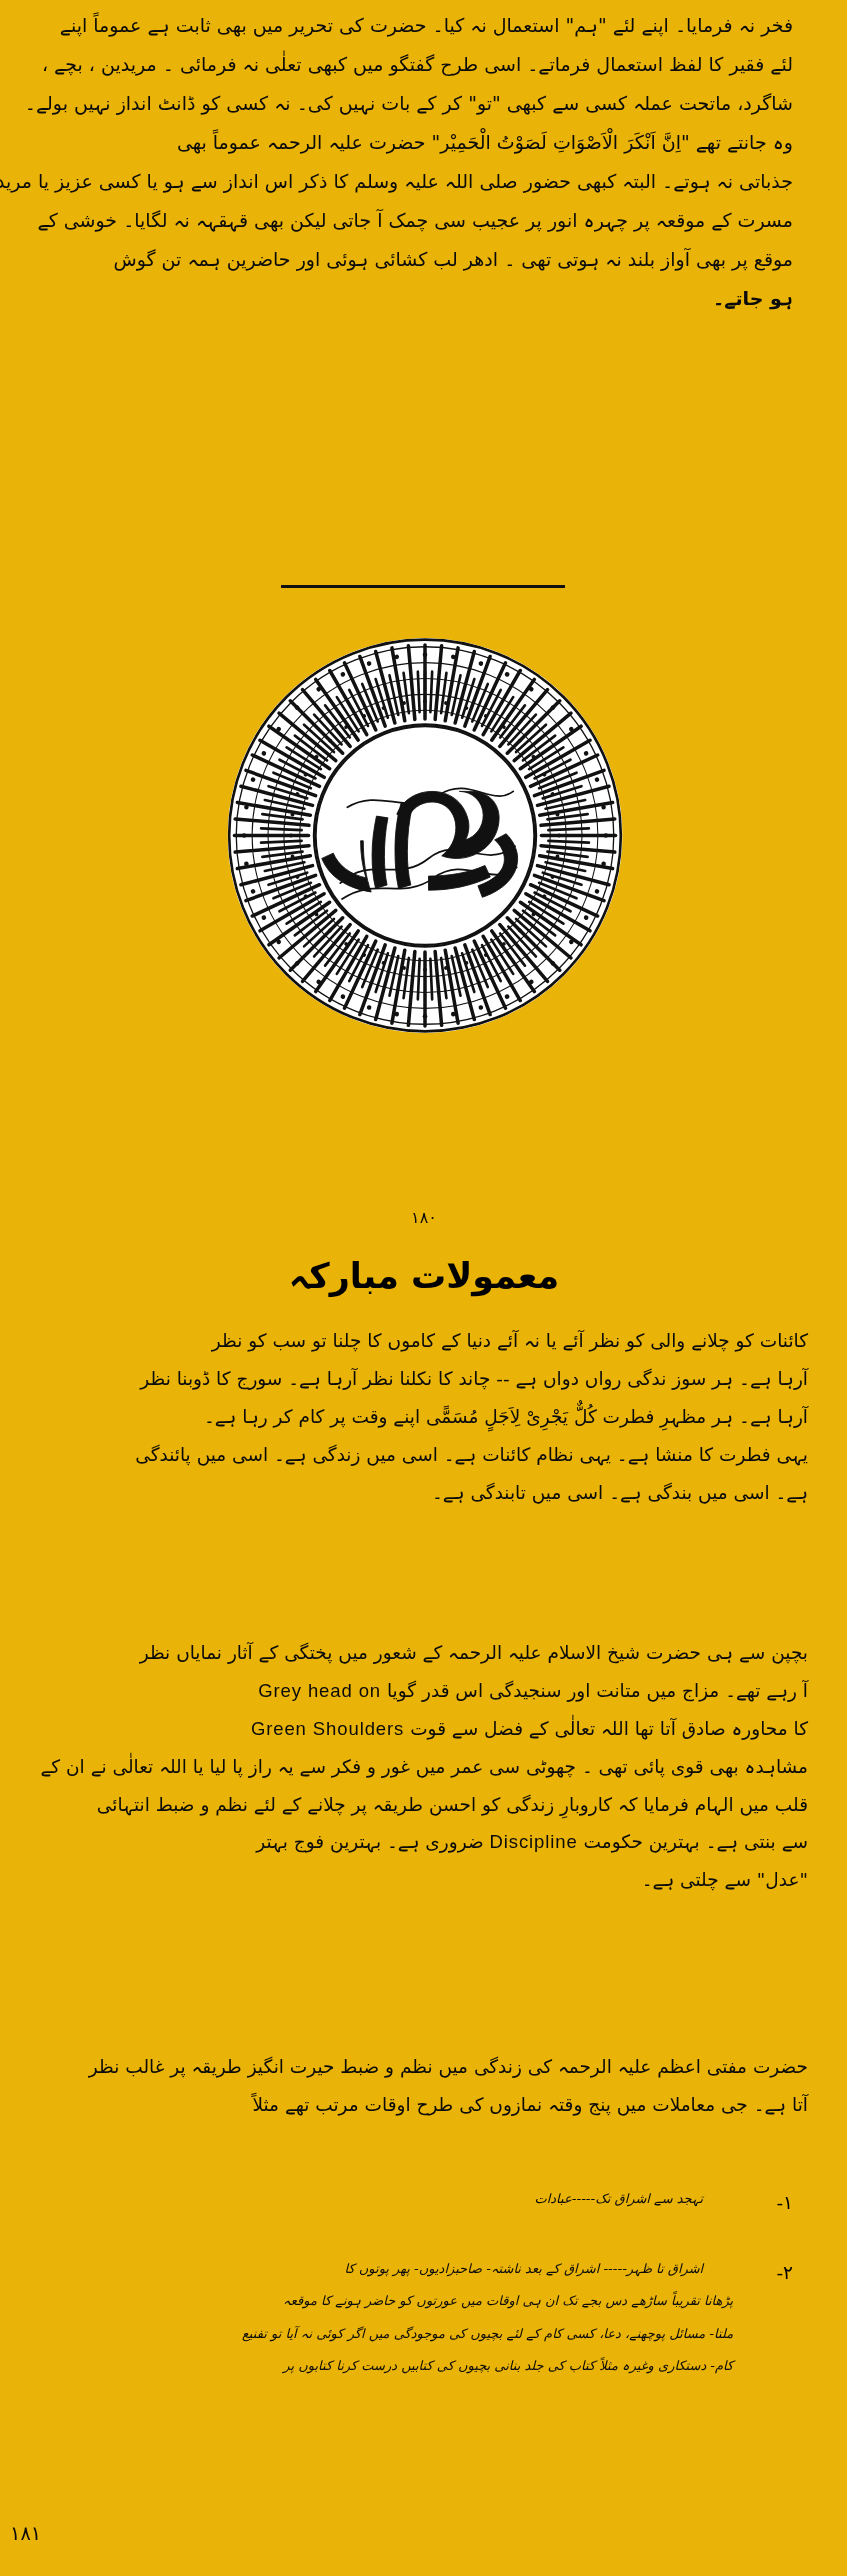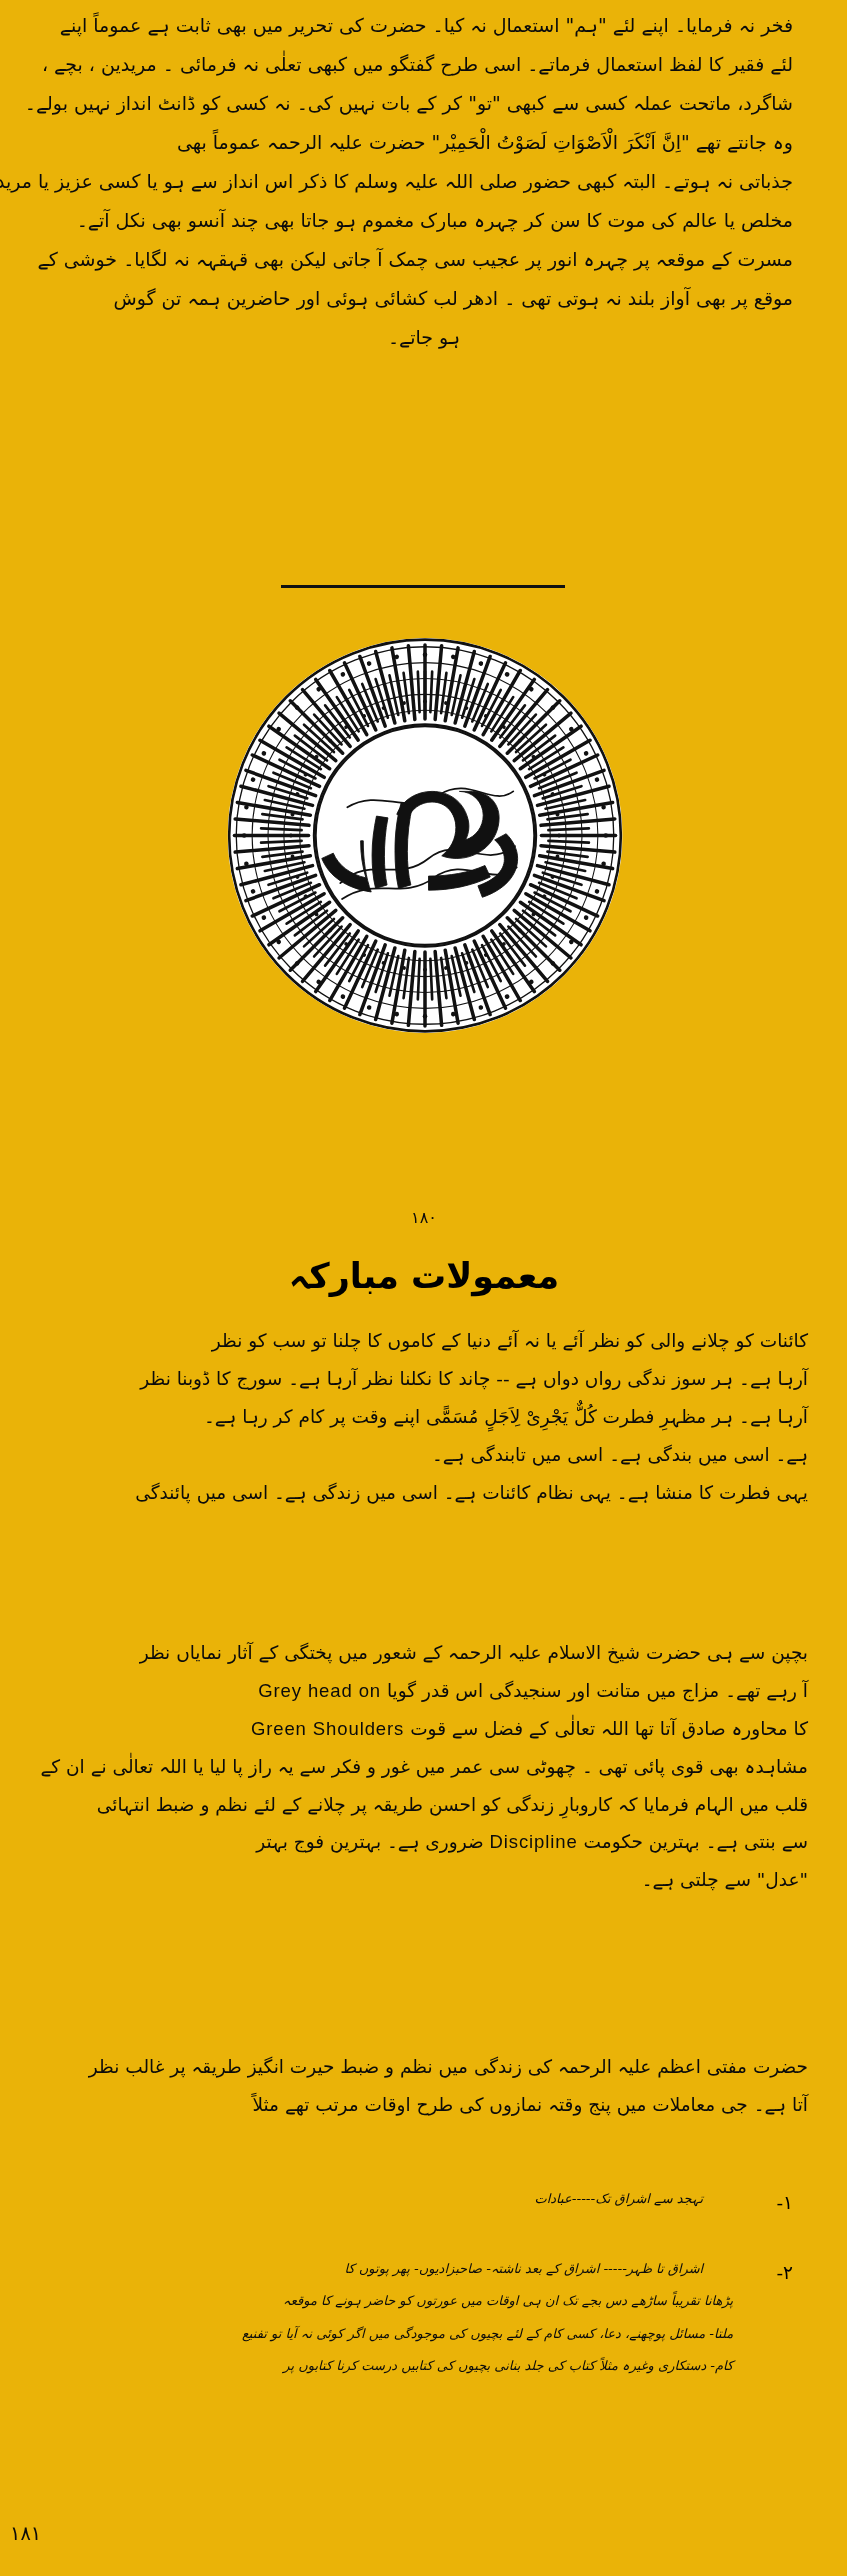--- a/index.html
+++ b/index.html
@@ -39,22 +39,23 @@
     left: 55px;
     top: 16px;
     width: 738px;
   }
   .top-block .urdu-line {
     font-size: 19px;
     margin-bottom: 20px;
     letter-spacing: 0px;
   }
   .top-block .urdu-line.short-end {
-    text-align: center;
+    text-align: right;
     direction: rtl;
+    font-weight: bold;
   }
 
   
   .divider {
     position: absolute;
     left: 281px;
     top: 585px;
     width: 284px;
     height: 2.6px;
     background: #111111;
@@ -165,21 +166,20 @@
 <body>
 
 <div class="page">
 
   <div class="top-block urdu">
     <span class="urdu-line">فخر نہ فرمایا۔ اپنے لئے "ہم" استعمال نہ کیا۔ حضرت کی تحریر میں بھی ثابت ہے عموماً اپنے</span>
     <span class="urdu-line">لئے فقیر کا لفظ استعمال فرماتے۔ اسی طرح گفتگو میں کبھی تعلٰی نہ فرمائی ۔ مریدین ، بچے ،</span>
     <span class="urdu-line">شاگرد، ماتحت عملہ کسی سے کبھی "تو" کر کے بات نہیں کی۔ نہ کسی کو ڈانٹ انداز نہیں بولے۔</span>
     <span class="urdu-line">وہ جانتے تھے "اِنَّ اَنْکَرَ الْاَصْوَاتِ لَصَوْتُ الْحَمِیْر" حضرت علیہ الرحمہ عموماً بھی</span>
     <span class="urdu-line">جذباتی نہ ہوتے۔ البتہ کبھی حضور صلی اللہ علیہ وسلم کا ذکر اس انداز سے ہو یا کسی عزیز یا مرید و</span>
-    <span class="urdu-line">مخلص یا عالم کی موت کا سن کر چہرہ مبارک مغموم ہو جاتا بھی چند آنسو بھی نکل آتے۔</span>
     <span class="urdu-line">مسرت کے موقعہ پر چہرہ انور پر عجیب سی چمک آ جاتی لیکن بھی قہقہہ نہ لگایا۔ خوشی کے</span>
     <span class="urdu-line">موقع پر بھی آواز بلند نہ ہوتی تھی ۔ ادھر لب کشائی ہوئی اور حاضرین ہمہ تن گوش</span>
     <span class="urdu-line short-end">ہو جاتے۔</span>
   </div>
 
   <div class="divider"></div>
 
   <div class="medallion-wrap">
     <svg width="434" height="495" viewBox="0 0 492 560" xmlns="http://www.w3.org/2000/svg">
       <defs>
@@ -445,22 +445,22 @@
   </div>
 
   <div class="page-num-mid">۱۸۰</div>
 
   <div class="section-heading">معمولات مبارکہ</div>
 
   <div class="body-block urdu" id="para1">
     <span class="urdu-line">کائنات کو چلانے والی کو نظر آئے یا نہ آئے دنیا کے کاموں کا چلنا تو سب کو نظر</span>
     <span class="urdu-line">آرہا ہے۔ ہر سوز ندگی رواں دواں ہے -- چاند کا نکلنا نظر آرہا ہے۔ سورج کا ڈوبنا نظر</span>
     <span class="urdu-line">آرہا ہے۔ ہر مظہرِ فطرت کُلٌّ یَجْرِیْ لِاَجَلٍ مُسَمًّی اپنے وقت پر کام کر رہا ہے۔</span>
+    <span class="urdu-line">یہی فطرت کا منشا ہے۔ یہی نظام کائنات ہے۔ اسی میں زندگی ہے۔ اسی میں پائندگی</span>
     <span class="urdu-line">ہے۔ اسی میں بندگی ہے۔ اسی میں تابندگی ہے۔</span>
-    <span class="urdu-line">یہی فطرت کا منشا ہے۔ یہی نظام کائنات ہے۔ اسی میں زندگی ہے۔ اسی میں پائندگی</span>
   </div>
 
   <div class="body-block urdu" id="para2">
     <span class="urdu-line">بچپن سے ہی حضرت شیخ الاسلام علیہ الرحمہ کے شعور میں پختگی کے آثار نمایاں نظر</span>
     <span class="urdu-line">
       <span>آ رہے تھے۔ مزاج میں متانت اور سنجیدگی اس قدر گویا</span>
       <span class="latin">Grey  head   on</span>
     </span>
     <span class="urdu-line">
       <span>کا محاورہ صادق آتا تھا اللہ تعالٰی کے فضل سے قوت</span>

